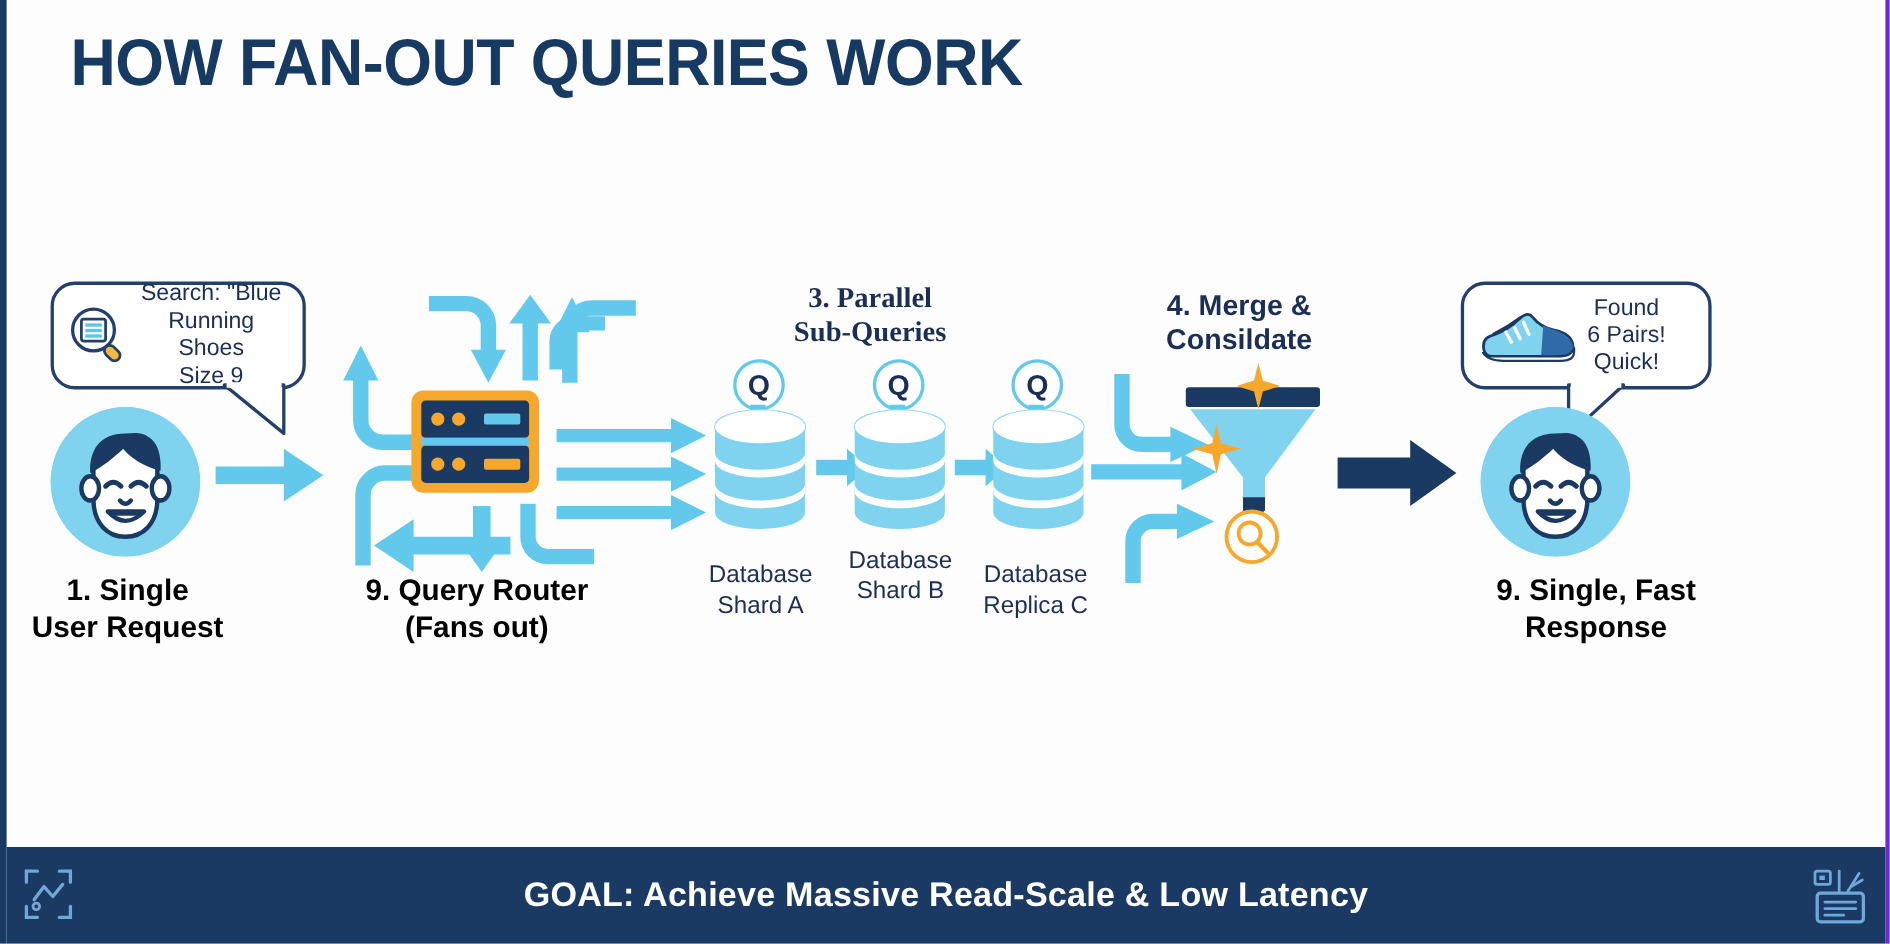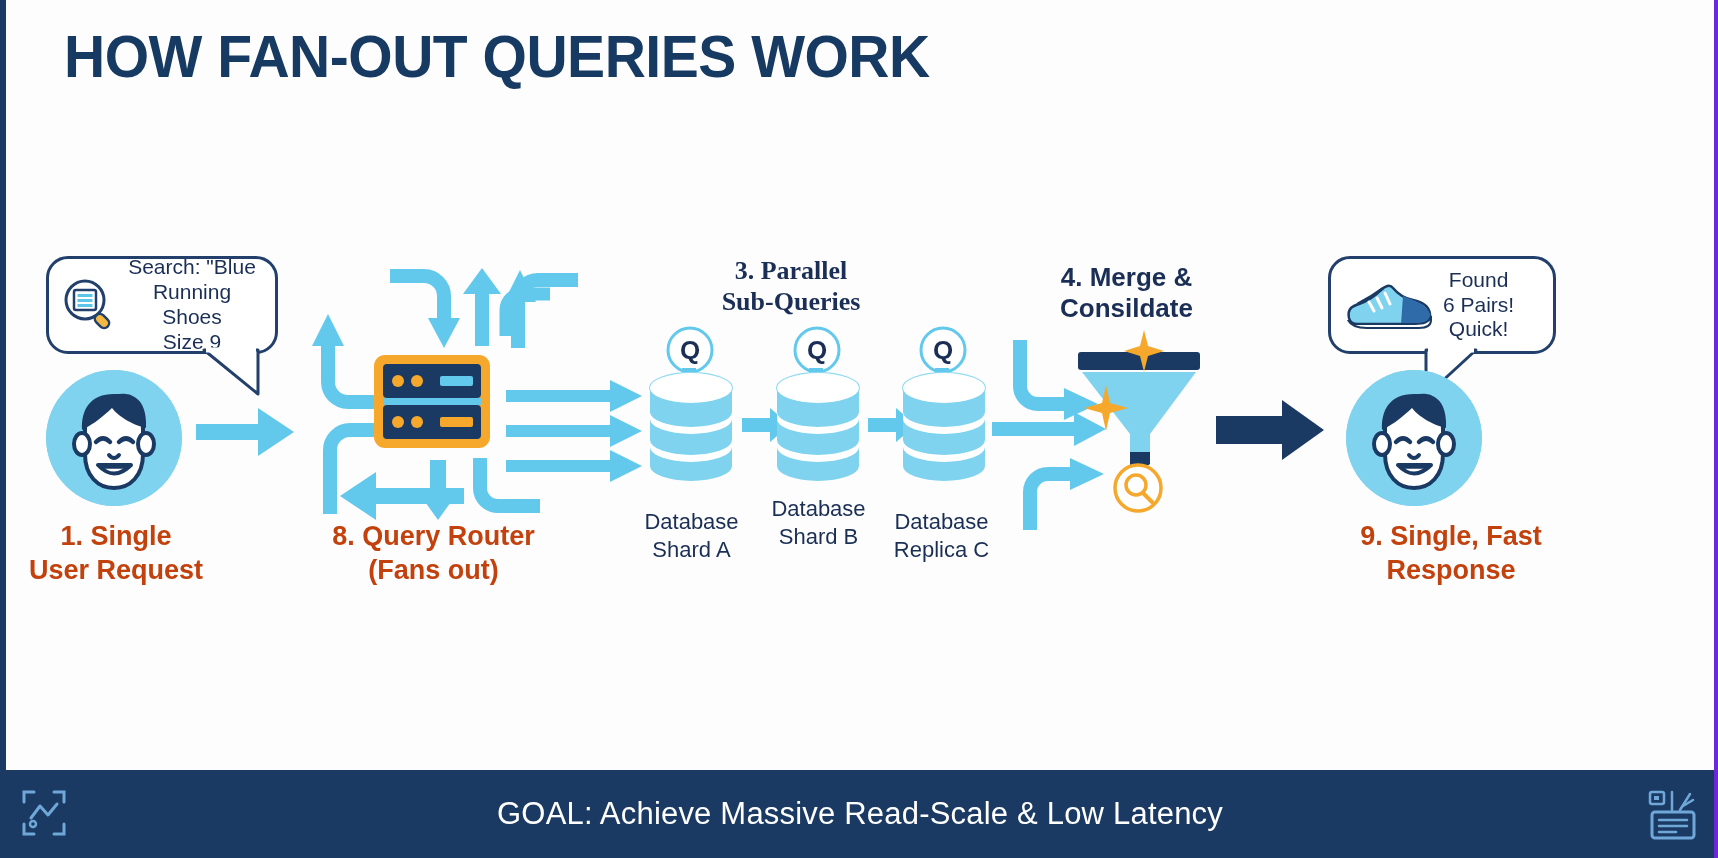--- a/index.html
+++ b/index.html
@@ -28,21 +28,21 @@
     font-family: "Liberation Sans", sans-serif;
     transform: scaleX(0.95);
     transform-origin: left center;
     white-space: nowrap;
   }
 
   
   .step-label {
     position: absolute;
     text-align: center;
-    color: #c2410c;
+    color: #000000;
     font-weight: 700;
     font-size: 27px;
     line-height: 1.25;
     white-space: pre-line;
   }
   .head-label {
     position: absolute;
     text-align: center;
     color: #1b2f56;
     font-weight: 700;
@@ -94,21 +94,21 @@
     left: 0; right: 0; bottom: 0;
     height: 88px;
     background: #1b3a63;
     display: flex;
     align-items: center;
     justify-content: center;
   }
   .footer-text {
     color: #ffffff;
     font-size: 31px;
-    font-weight: 400;
+    font-weight: 700;
     letter-spacing: 0.2px;
   }
   .footer-icon-left { position: absolute; left: 14px; top: 18px; }
   .footer-icon-right { position: absolute; right: 14px; top: 16px; }
 
   svg { display: block; overflow: visible; }
 </style>
 </head>
 <body>
 
@@ -204,21 +204,21 @@
     <rect x="9" y="50" width="98" height="34" rx="4" fill="#1b3a63"></rect>
     <rect x="9" y="43" width="98" height="7" fill="#62c9ec"></rect>
     <circle cx="24" cy="26" r="6" fill="#f5a82c"></circle>
     <circle cx="43" cy="26" r="6" fill="#f5a82c"></circle>
     <circle cx="24" cy="67" r="6" fill="#f5a82c"></circle>
     <circle cx="43" cy="67" r="6" fill="#f5a82c"></circle>
     <rect x="66" y="21" width="33" height="10" rx="2" fill="#62c9ec"></rect>
     <rect x="66" y="62" width="33" height="10" rx="2" fill="#f5a82c"></rect>
   </svg>
 
-  <div class="step-label" style="left:300px; top:520px; width:255px;">8. Query Router
+  <div class="step-label" style="left:300px; top:520px; width:255px;">9. Query Router
 (Fans out)</div>
 
   <svg style="position:absolute; left:500px; top:380px;" width="140" height="36">
     <path d="M0 10 L104 10 L104 0 L136 16 L104 32 L104 22 L0 22 Z" fill="#62c9ec"></path>
   </svg>
   <svg style="position:absolute; left:500px; top:415px;" width="140" height="36">
     <path d="M0 10 L104 10 L104 0 L136 16 L104 32 L104 22 L0 22 Z" fill="#62c9ec"></path>
   </svg>
   <svg style="position:absolute; left:500px; top:450px;" width="140" height="36">
     <path d="M0 10 L104 10 L104 0 L136 16 L104 32 L104 22 L0 22 Z" fill="#62c9ec"></path>

